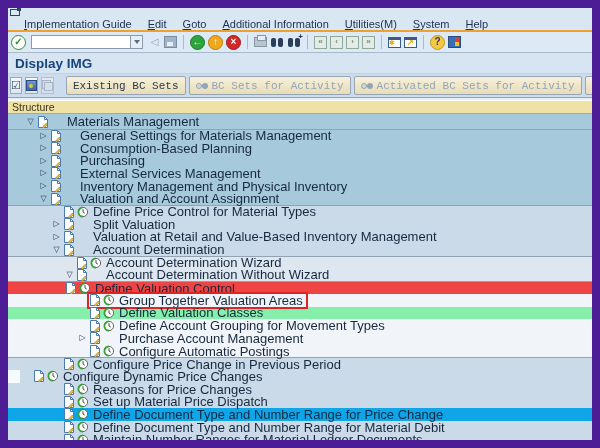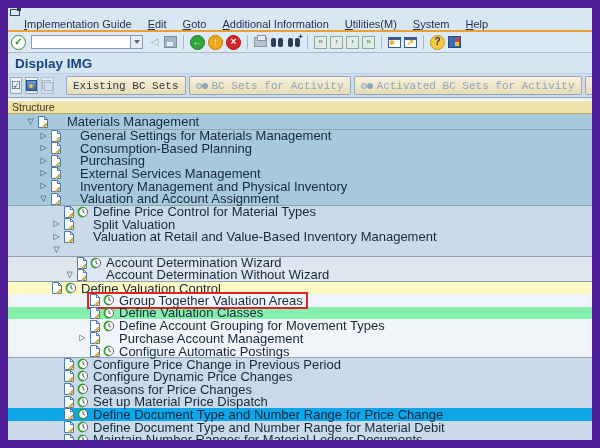--- a/index.html
+++ b/index.html
@@ -306,20 +306,31 @@
               <path d="M7.5 .5v3h3" fill="none" stroke="#4a7ab0"></path>
               <path d="M5.5 11l4-4 1.2 1.2-4 4-1.8.4z" fill="#e8c44a" stroke="#8a6a10" stroke-width="0.6"></path>
             </svg>
           </span>
           <span class="ticon"></span>
           <span class="tlabel">Valuation at Retail and Value-Based Inventory Management</span>
         </span>
       </div>
       <div class="trow" style="background: rgb(202, 218, 233); padding-left: 42px;">
         <span class="tri">▽</span>
+        <span class="rowbox">
+          <span class="ticon">
+            <svg width="12" height="12" viewBox="0 0 12 12">
+              <path d="M1.5 .5h6l3 3v8h-9z" fill="#fff" stroke="#4a7ab0"></path>
+              <path d="M7.5 .5v3h3" fill="none" stroke="#4a7ab0"></path>
+              <path d="M5.5 11l4-4 1.2 1.2-4 4-1.8.4z" fill="#e8c44a" stroke="#8a6a10" stroke-width="0.6"></path>
+            </svg>
+          </span>
+          <span class="ticon"></span>
+          <span class="tlabel">Account Determination</span>
+        </span>
       </div>
       <div class="trow" style="background: rgb(222, 230, 239); border-top: 1px solid rgb(143, 163, 179); padding-left: 55px;">
         <span class="tri"></span>
         <span class="rowbox">
           <span class="ticon">
             <svg width="12" height="12" viewBox="0 0 12 12">
               <path d="M1.5 .5h6l3 3v8h-9z" fill="#fff" stroke="#4a7ab0"></path>
               <path d="M7.5 .5v3h3" fill="none" stroke="#4a7ab0"></path>
               <path d="M5.5 11l4-4 1.2 1.2-4 4-1.8.4z" fill="#e8c44a" stroke="#8a6a10" stroke-width="0.6"></path>
             </svg>
@@ -341,21 +352,21 @@
             <svg width="12" height="12" viewBox="0 0 12 12">
               <path d="M1.5 .5h6l3 3v8h-9z" fill="#fff" stroke="#4a7ab0"></path>
               <path d="M7.5 .5v3h3" fill="none" stroke="#4a7ab0"></path>
               <path d="M5.5 11l4-4 1.2 1.2-4 4-1.8.4z" fill="#e8c44a" stroke="#8a6a10" stroke-width="0.6"></path>
             </svg>
           </span>
           <span class="ticon"></span>
           <span class="tlabel">Account Determination Without Wizard</span>
         </span>
       </div>
-      <div class="trow" style="background: #fef9c3; border-top: 1px solid rgb(143, 163, 179); padding-left: 30px;">
+      <div class="trow" style="background: #ef4444; border-top: 1px solid rgb(143, 163, 179); padding-left: 44px;">
         <span class="tri"></span>
         <span class="rowbox">
           <span class="ticon">
             <svg width="12" height="12" viewBox="0 0 12 12">
               <path d="M1.5 .5h6l3 3v8h-9z" fill="#fff" stroke="#4a7ab0"></path>
               <path d="M7.5 .5v3h3" fill="none" stroke="#4a7ab0"></path>
               <path d="M5.5 11l4-4 1.2 1.2-4 4-1.8.4z" fill="#e8c44a" stroke="#8a6a10" stroke-width="0.6"></path>
             </svg>
           </span>
           <span class="ticon">
@@ -475,21 +486,21 @@
           <span class="ticon">
             <svg width="12" height="12" viewBox="0 0 12 12">
               <circle cx="6" cy="6" r="4.6" fill="#fff" stroke="#666"></circle>
               <path d="M6 1.4 A4.6 4.6 0 0 0 6 10.6" fill="none" stroke="#38a038" stroke-width="1.8"></path>
               <path d="M6 3.2V6l1.8 1.2" fill="none" stroke="#333" stroke-width="0.9"></path>
             </svg>
           </span>
           <span class="tlabel">Configure Price Change in Previous Period</span>
         </span>
       </div>
-      <div class="trow" style="background: rgb(202, 218, 233); padding-left: 42px;">
+      <div class="trow" style="background: rgb(202, 218, 233);  margin-left: 12px;">
         <span class="tri"></span>
         <span class="rowbox">
           <span class="ticon">
             <svg width="12" height="12" viewBox="0 0 12 12">
               <path d="M1.5 .5h6l3 3v8h-9z" fill="#fff" stroke="#4a7ab0"></path>
               <path d="M7.5 .5v3h3" fill="none" stroke="#4a7ab0"></path>
               <path d="M5.5 11l4-4 1.2 1.2-4 4-1.8.4z" fill="#e8c44a" stroke="#8a6a10" stroke-width="0.6"></path>
             </svg>
           </span>
           <span class="ticon">

